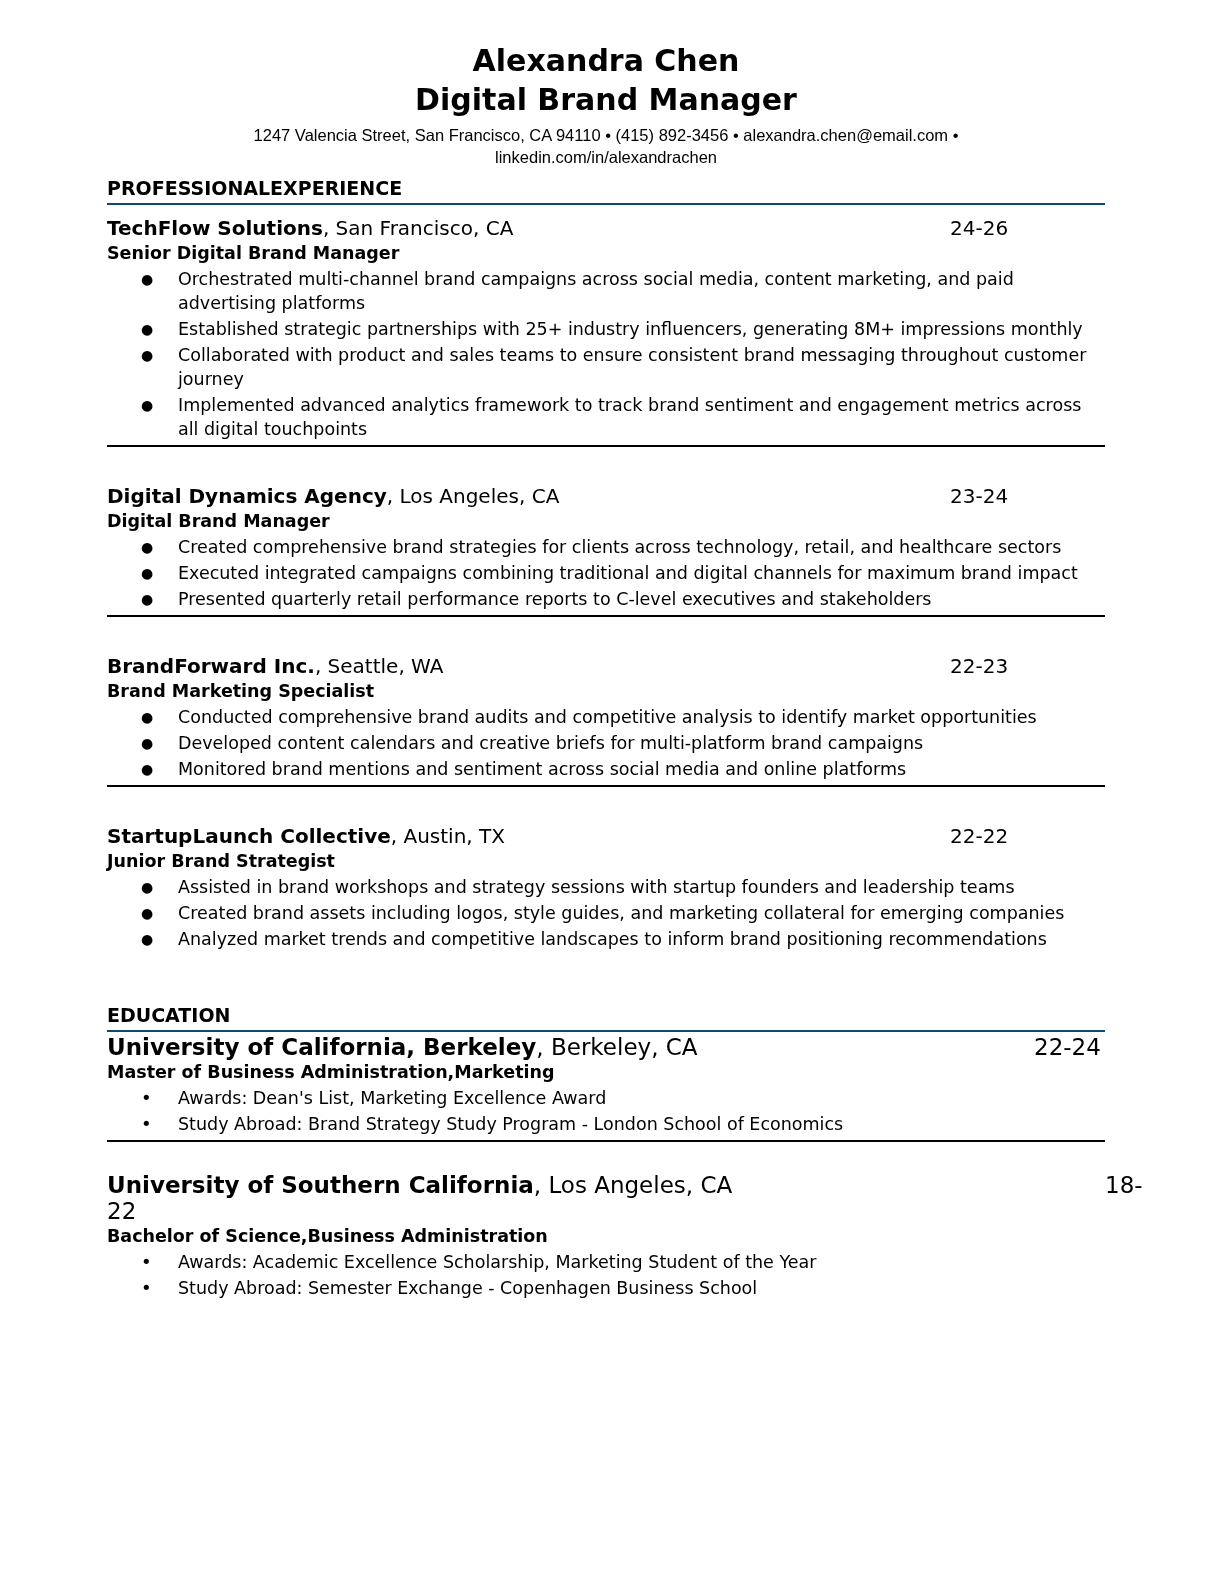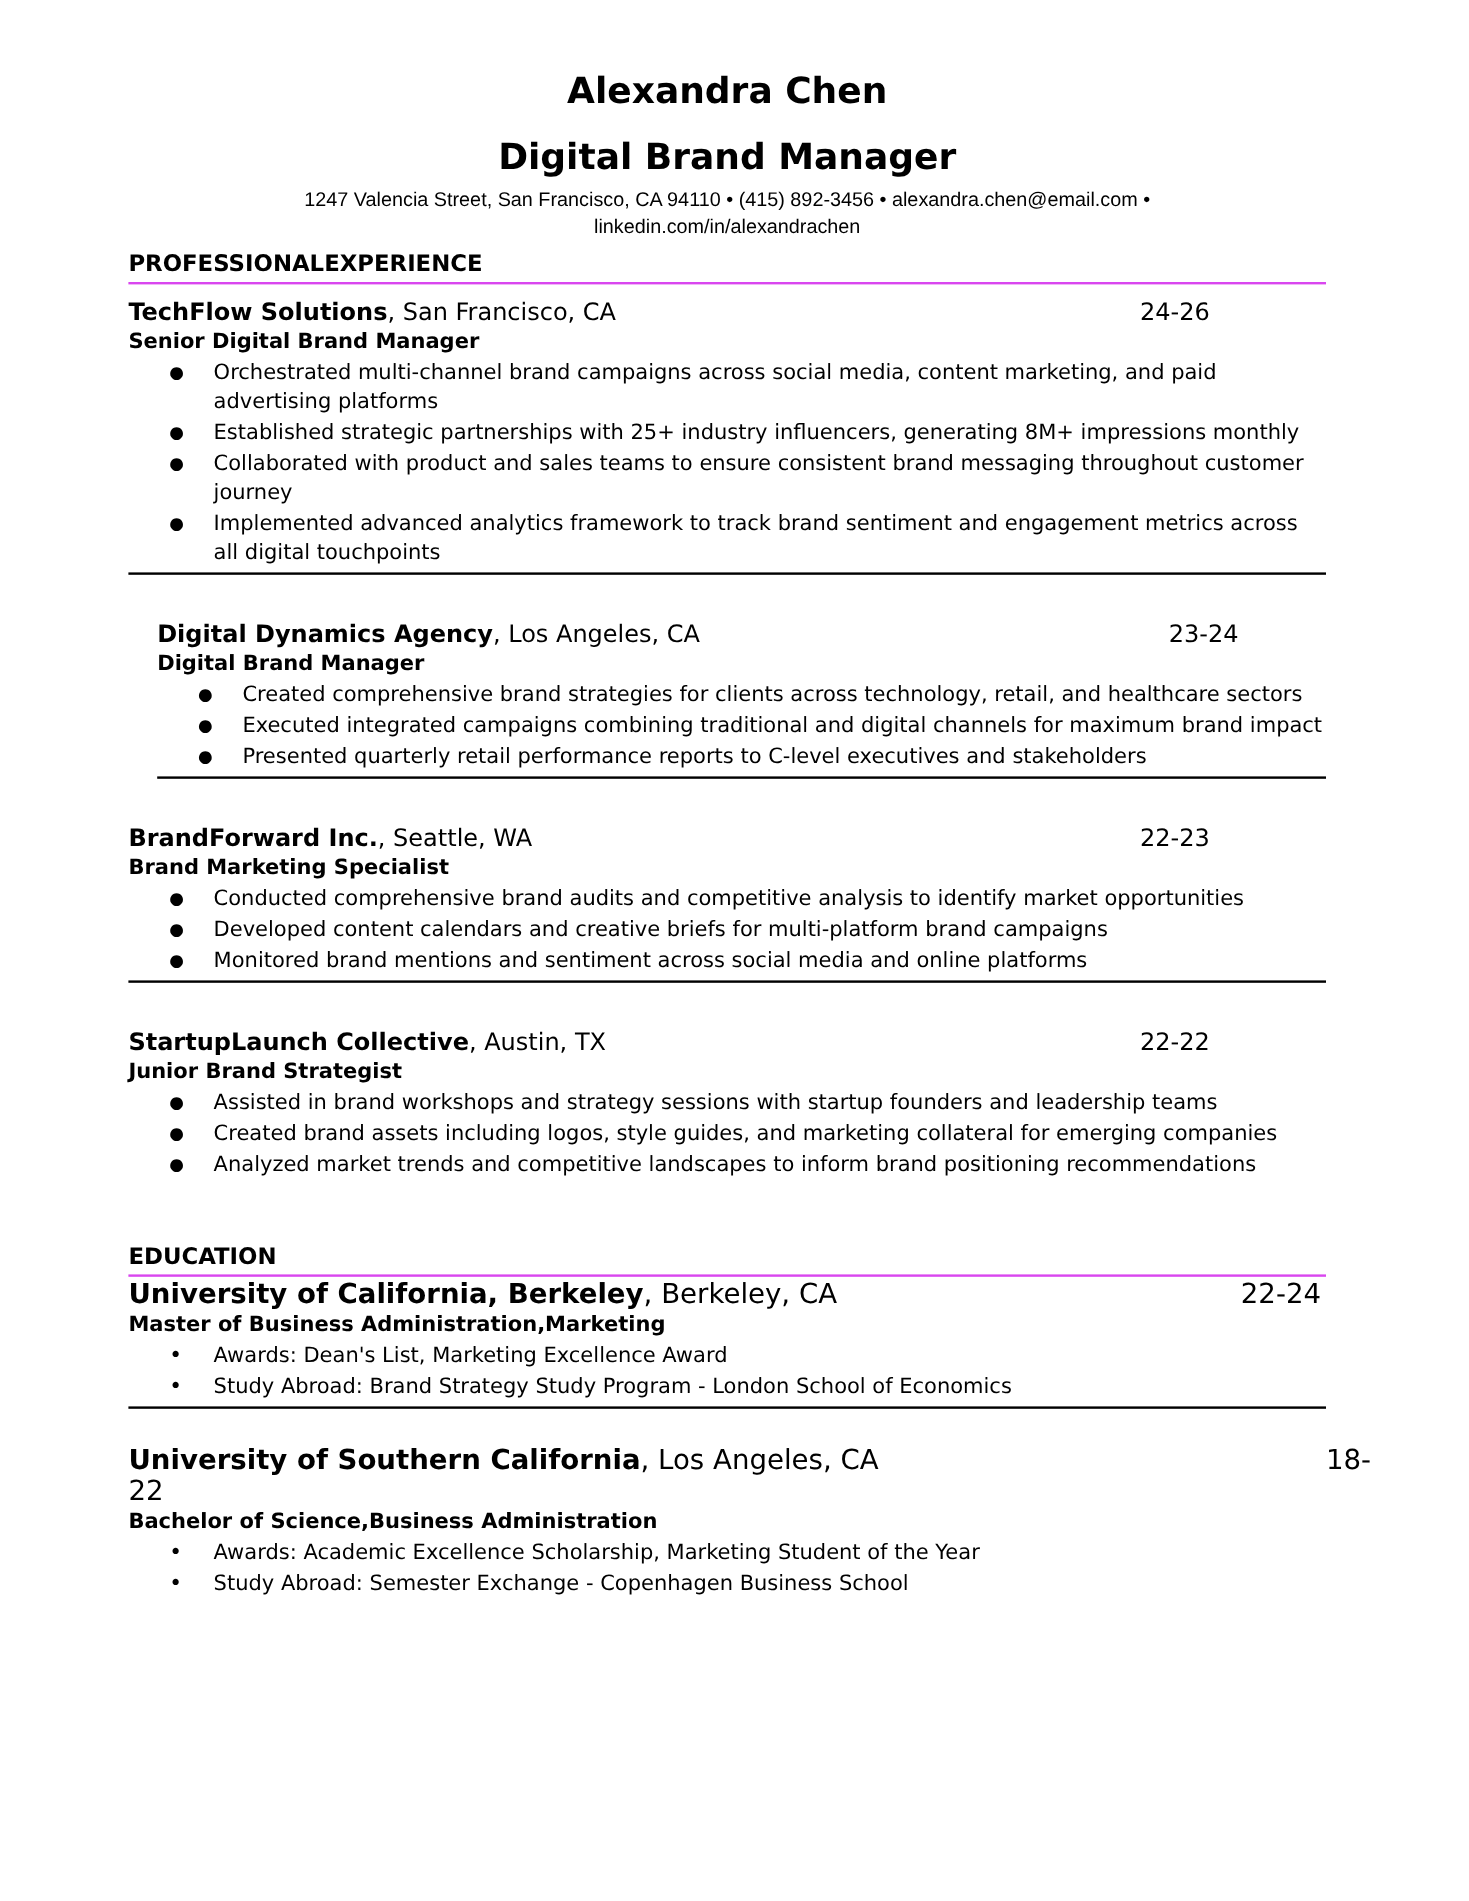--- a/index.html
+++ b/index.html
@@ -1,21 +1,21 @@
 <!DOCTYPE html>
 <html><head>
   <meta charset="utf-8">
   <style>
     html, body { margin: 0; padding: 0; background: #ffffff; }
     body { width: 1224px; height: 1584px; position: relative; overflow: hidden; color: #000; font-family: "DejaVu Sans", sans-serif; }
     .page { position: absolute; left: 107px; top: 40px; width: 998px; }
-    .name { text-align: center; font-weight: bold; font-size: 30px; line-height: 42px; margin: 16px; }
+    .name { text-align: center; font-weight: bold; font-size: 30px; line-height: 42px; margin: 0; }
     .title { text-align: center; font-weight: bold; font-size: 30px; line-height: 36px; margin: 0; }
     .contact { text-align: center; font-family: "Liberation Sans", sans-serif; font-size: 16.5px; line-height: 22px; margin-top: 6px; }
-    .section-head { font-weight: bold; font-size: 19px; line-height: 24px; margin-top: 8px; padding-bottom: 3px; border-bottom: 2px solid #d946ef; }
+    .section-head { font-weight: bold; font-size: 19px; line-height: 24px; margin-top: 8px; padding-bottom: 3px; border-bottom: 2px solid #0c4a6e; }
     .entry { position: relative; }
     .entry-head { font-size: 20px; line-height: 26px; position: relative; }
     .entry-head .org { font-weight: bold; }
     .entry-head .date { position: absolute; left: 843px; top: 0; }
     .role { font-weight: bold; font-size: 17.5px; line-height: 24px; }
     ul.bullets { list-style: none; margin: 0; padding: 0; }
     ul.bullets li { position: relative; padding-left: 71px; font-size: 17.5px; line-height: 24px; margin-top: 2px; }
     ul.bullets li::before { content: "●"; position: absolute; left: 34px; top: 0; font-size: 14px; }
     ul.edu li::before { content: "•"; font-size: 18px; }
     .rule { border-bottom: 2px solid #000; }
@@ -43,21 +43,21 @@
     <div class="role">Senior Digital Brand Manager</div>
     <ul class="bullets">
       <li>Orchestrated multi-channel brand campaigns across social media, content marketing, and paid advertising platforms</li>
       <li>Established strategic partnerships with 25+ industry influencers, generating 8M+ impressions monthly</li>
       <li>Collaborated with product and sales teams to ensure consistent brand messaging throughout customer journey</li>
       <li>Implemented advanced analytics framework to track brand sentiment and engagement metrics across all digital touchpoints</li>
     </ul>
     <div class="rule" style="margin-top:4px;"></div>
   </div>
 
-  <div class="entry" style="margin-top:36px;margin-left:24px;">
+  <div class="entry" style="margin-top:36px;">
     <div class="entry-head">
       <span class="org">Digital Dynamics Agency</span><span>, Los Angeles, CA</span>
       <span class="date">23-24</span>
     </div>
     <div class="role">Digital Brand Manager</div>
     <ul class="bullets">
       <li>Created comprehensive brand strategies for clients across technology, retail, and healthcare sectors</li>
       <li>Executed integrated campaigns combining traditional and digital channels for maximum brand impact</li>
       <li>Presented quarterly retail performance reports to C-level executives and stakeholders</li>
     </ul>

